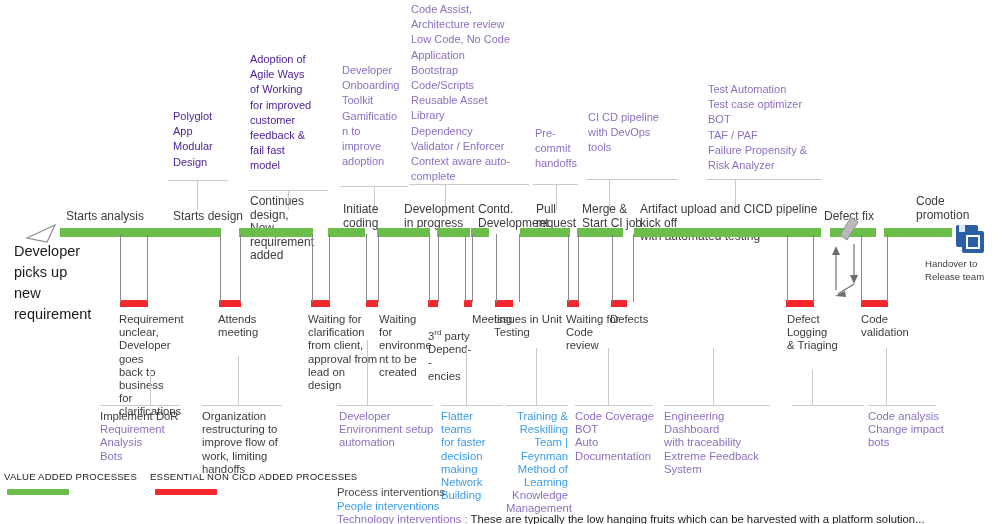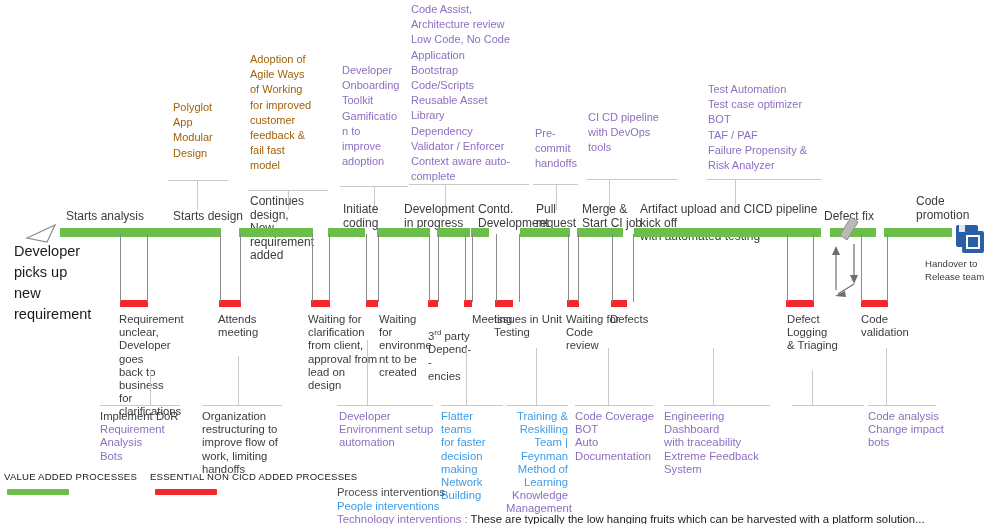--- a/index.html
+++ b/index.html
@@ -18,21 +18,21 @@
 
   
   .topnote{
     position:absolute;
     font-size:11px;
     line-height:15.2px;
     white-space:pre-line;
     color:#3c3c3c;
   }
   .topnote.tech{color:#8d6fc0;}
-  .topnote.proc{color:#a16207;}
+  .topnote.proc{color:#4c1d95;}
 
   
   .leader{
     position:absolute;
     width:1px;
     background:#c9c9c9;
   }
   .hcap{
     position:absolute;
     height:1px;
@@ -127,21 +127,21 @@
     color:#3c3c3c;
     white-space:pre-line;
     text-align:left;
   }
 </style>
 </head>
 <body>
 
 <div id="stage">
 
-  <div class="topnote proc" style="left:173px;top:100px;width:62px;">Polyglot
+  <div class="topnote proc" style="left:173px;top:109px;width:62px;">Polyglot
 App
 Modular
 Design</div>
 
   <div class="topnote proc" style="left:250px;top:52px;width:80px;">Adoption of
 Agile Ways
 of Working
 for improved
 customer
 feedback &amp;

